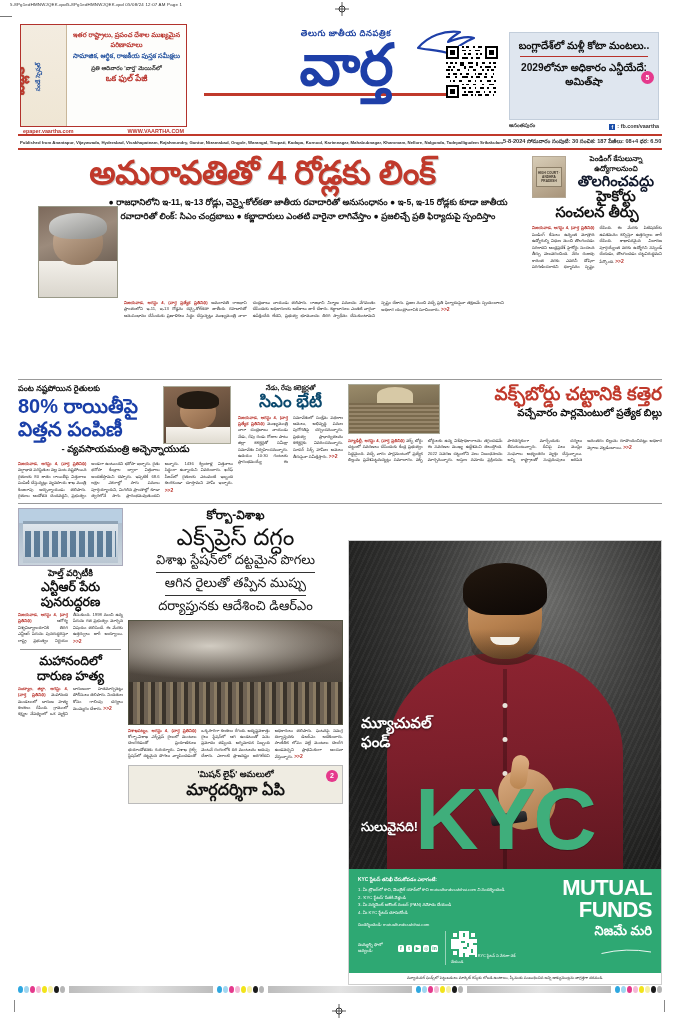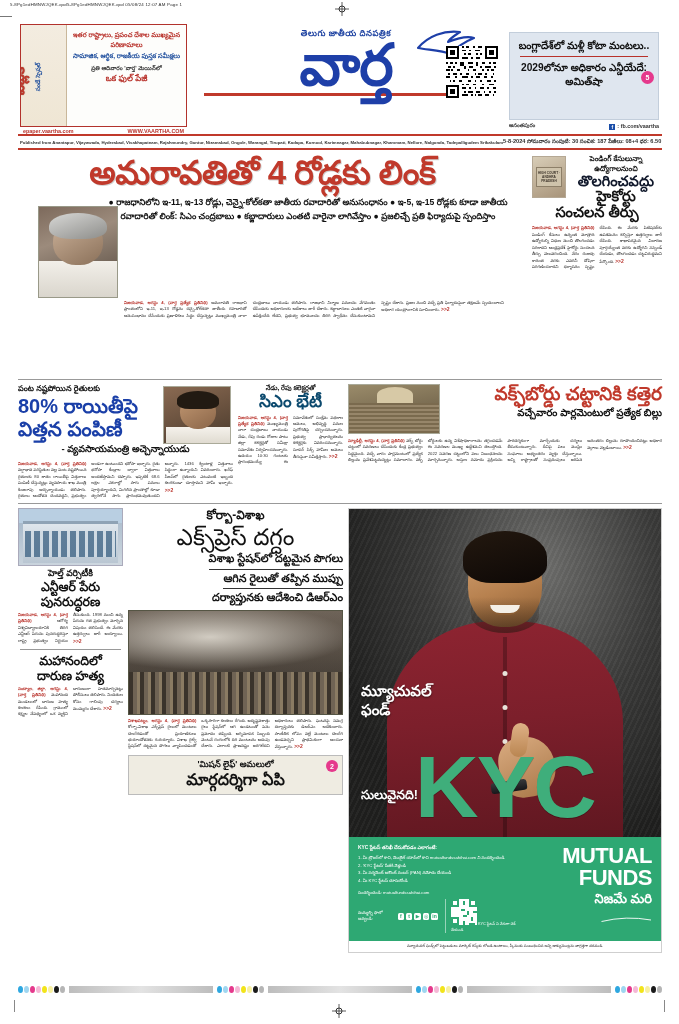--- a/index.html
+++ b/index.html
@@ -249,21 +249,21 @@
   .ntr-h1{ font-size:9px; font-weight:bold; text-align:center; margin-top:2px; }
   .ntr-h2{ font-size:12.5px; font-weight:bold; text-align:center; line-height:1.15; }
   .ntr-h3{ font-size:12.5px; font-weight:bold; text-align:center; line-height:1.15; }
   .ntr-body{ column-count:2; column-gap:5px; margin-top:3px; }
   .mhn-h{ font-size:12.5px; font-weight:bold; text-align:center; line-height:1.15; }
   .mhn-body{ column-count:2; column-gap:5px; margin-top:3px; }
 
   .express{ width:215px; }
   .ex-k{ font-size:12px; font-weight:bold; text-align:center; }
   .ex-h{ font-size:23px; font-weight:normal; text-align:center; line-height:1.08; }
-  .ex-s{ font-size:11px; font-weight:bold; text-align:right; line-height:1.6; }
+  .ex-s{ font-size:13px; font-weight:normal; text-align:center; line-height:1.6; }
   .ex-s .u{ border-bottom:1px solid #333; display:inline-block; padding-bottom:1px; }
   .ex-photo{
     width:100%; height:105px; margin-top:3px;
     background:linear-gradient(180deg,#6d6257,#2b2620);
     border:1px solid #554; position:relative; overflow:hidden;
   }
   .ex-photo .smoke{
     position:absolute; left:-10%; top:-10%; width:120%; height:70%;
     background:radial-gradient(ellipse at 40% 50%, rgba(230,225,215,.85), rgba(120,110,100,.1) 65%);
   }
@@ -280,21 +280,21 @@
   .mission .mk{ font-size:8.6px; font-weight:bold; }
   .mission .mh{ font-size:16px; font-weight:bold; line-height:1.1; }
   .badge2{
     position:absolute; right:4px; top:4px; width:12px; height:12px; border-radius:50%;
     background:#e5398c; color:#fff; font-size:7px; font-weight:bold;
     display:flex; align-items:center; justify-content:center;
   }
 
   
   .ad{
-    flex:1; border:1px solid #cfcfcf; background:#0c4a6e; position:relative; overflow:hidden;
+    flex:1; border:1px solid #cfcfcf; background:#0c4a6e; position:relative; overflow:hidden;margin-top:32px;
   }
   .ad-photo{
     position:relative; width:100%; height:328px; overflow:hidden;
     background:
       radial-gradient(ellipse at 62% 18%, #6e6e6c 0%, #3a3a39 42%, #1f1f1e 78%);
   }
   .ad-photo .tex{
     position:absolute; inset:0;
     background:repeating-linear-gradient(115deg, rgba(255,255,255,.035) 0 2px, rgba(0,0,0,.03) 2px 5px);
   }

